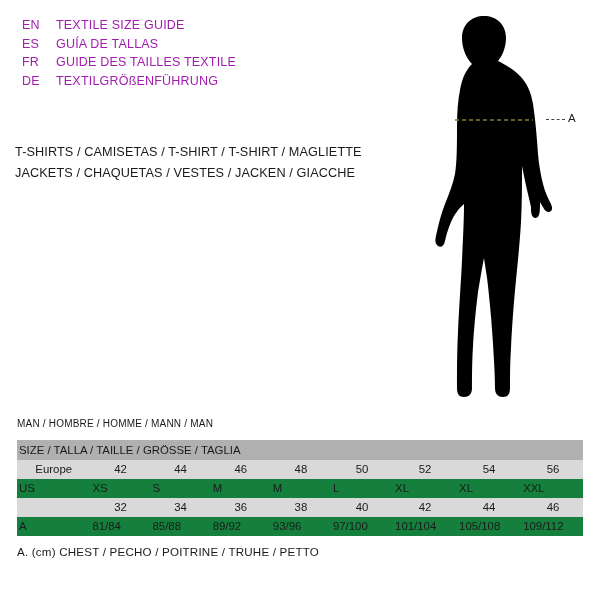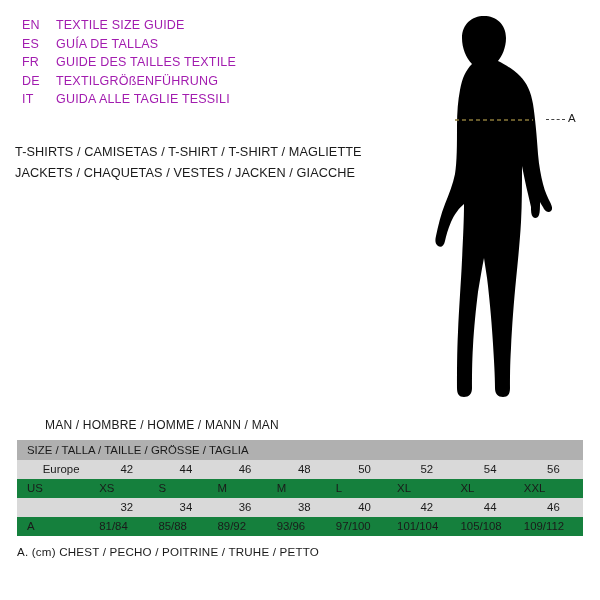--- a/index.html
+++ b/index.html
@@ -85,44 +85,43 @@
     width: 19px;
     height: 1px;
     border-top: 1px dashed #444;
   }
 
   
   .table-title {
     position: absolute;
     left: 17px;
     top: 418px;
-    font-size: 12px;
+    font-size: 10px;
     letter-spacing: 0.2px;
     color: #1a1a1a;
-    margin-left: 28px;
   }
   table.size-table {
     position: absolute;
     left: 17px;
     top: 440px;
     width: 566px;
     border-collapse: collapse;
     font-size: 11.4px;
     color: #1a1a1a;
   }
   table.size-table td {
     padding: 0;
     height: 19px;
     line-height: 19px;
     text-align: left;
     font-weight: normal;
     vertical-align: middle;
     white-space: nowrap;
   }
-  table.size-table td.c0 { width: 84px; padding-left: 10px; }
+  table.size-table td.c0 { width: 84px; padding-left: 2px; }
   table.size-table td.cell { width: 68.5px; padding-left: 4px; }
   tr.row-head td {
     background: #b0b0b0;
     height: 20px;
     line-height: 20px;
   }
   tr.row-shade td {
     background: #d9d9d9;
     text-align: center;
   }
@@ -153,24 +152,20 @@
       <span class="lang-code">ES</span>
       <span class="lang-text">GUÍA DE TALLAS</span>
     </div>
     <div class="lang-row">
       <span class="lang-code">FR</span>
       <span class="lang-text">GUIDE DES TAILLES TEXTILE</span>
     </div>
     <div class="lang-row">
       <span class="lang-code">DE</span>
       <span class="lang-text">TEXTILGRÖßENFÜHRUNG</span>
-    </div>
-    <div class="lang-row">
-      <span class="lang-code">IT</span>
-      <span class="lang-text">GUIDA ALLE TAGLIE TESSILI</span>
     </div>
   </div>
 
   <div class="category-block">
     <div class="category-line">T-SHIRTS / CAMISETAS / T-SHIRT / T-SHIRT / MAGLIETTE</div>
     <div class="category-line">JACKETS / CHAQUETAS / VESTES / JACKEN / GIACCHE</div>
   </div>
 
   <div class="figure-wrap">
     <svg width="200" height="400" viewBox="0 0 200 400">

